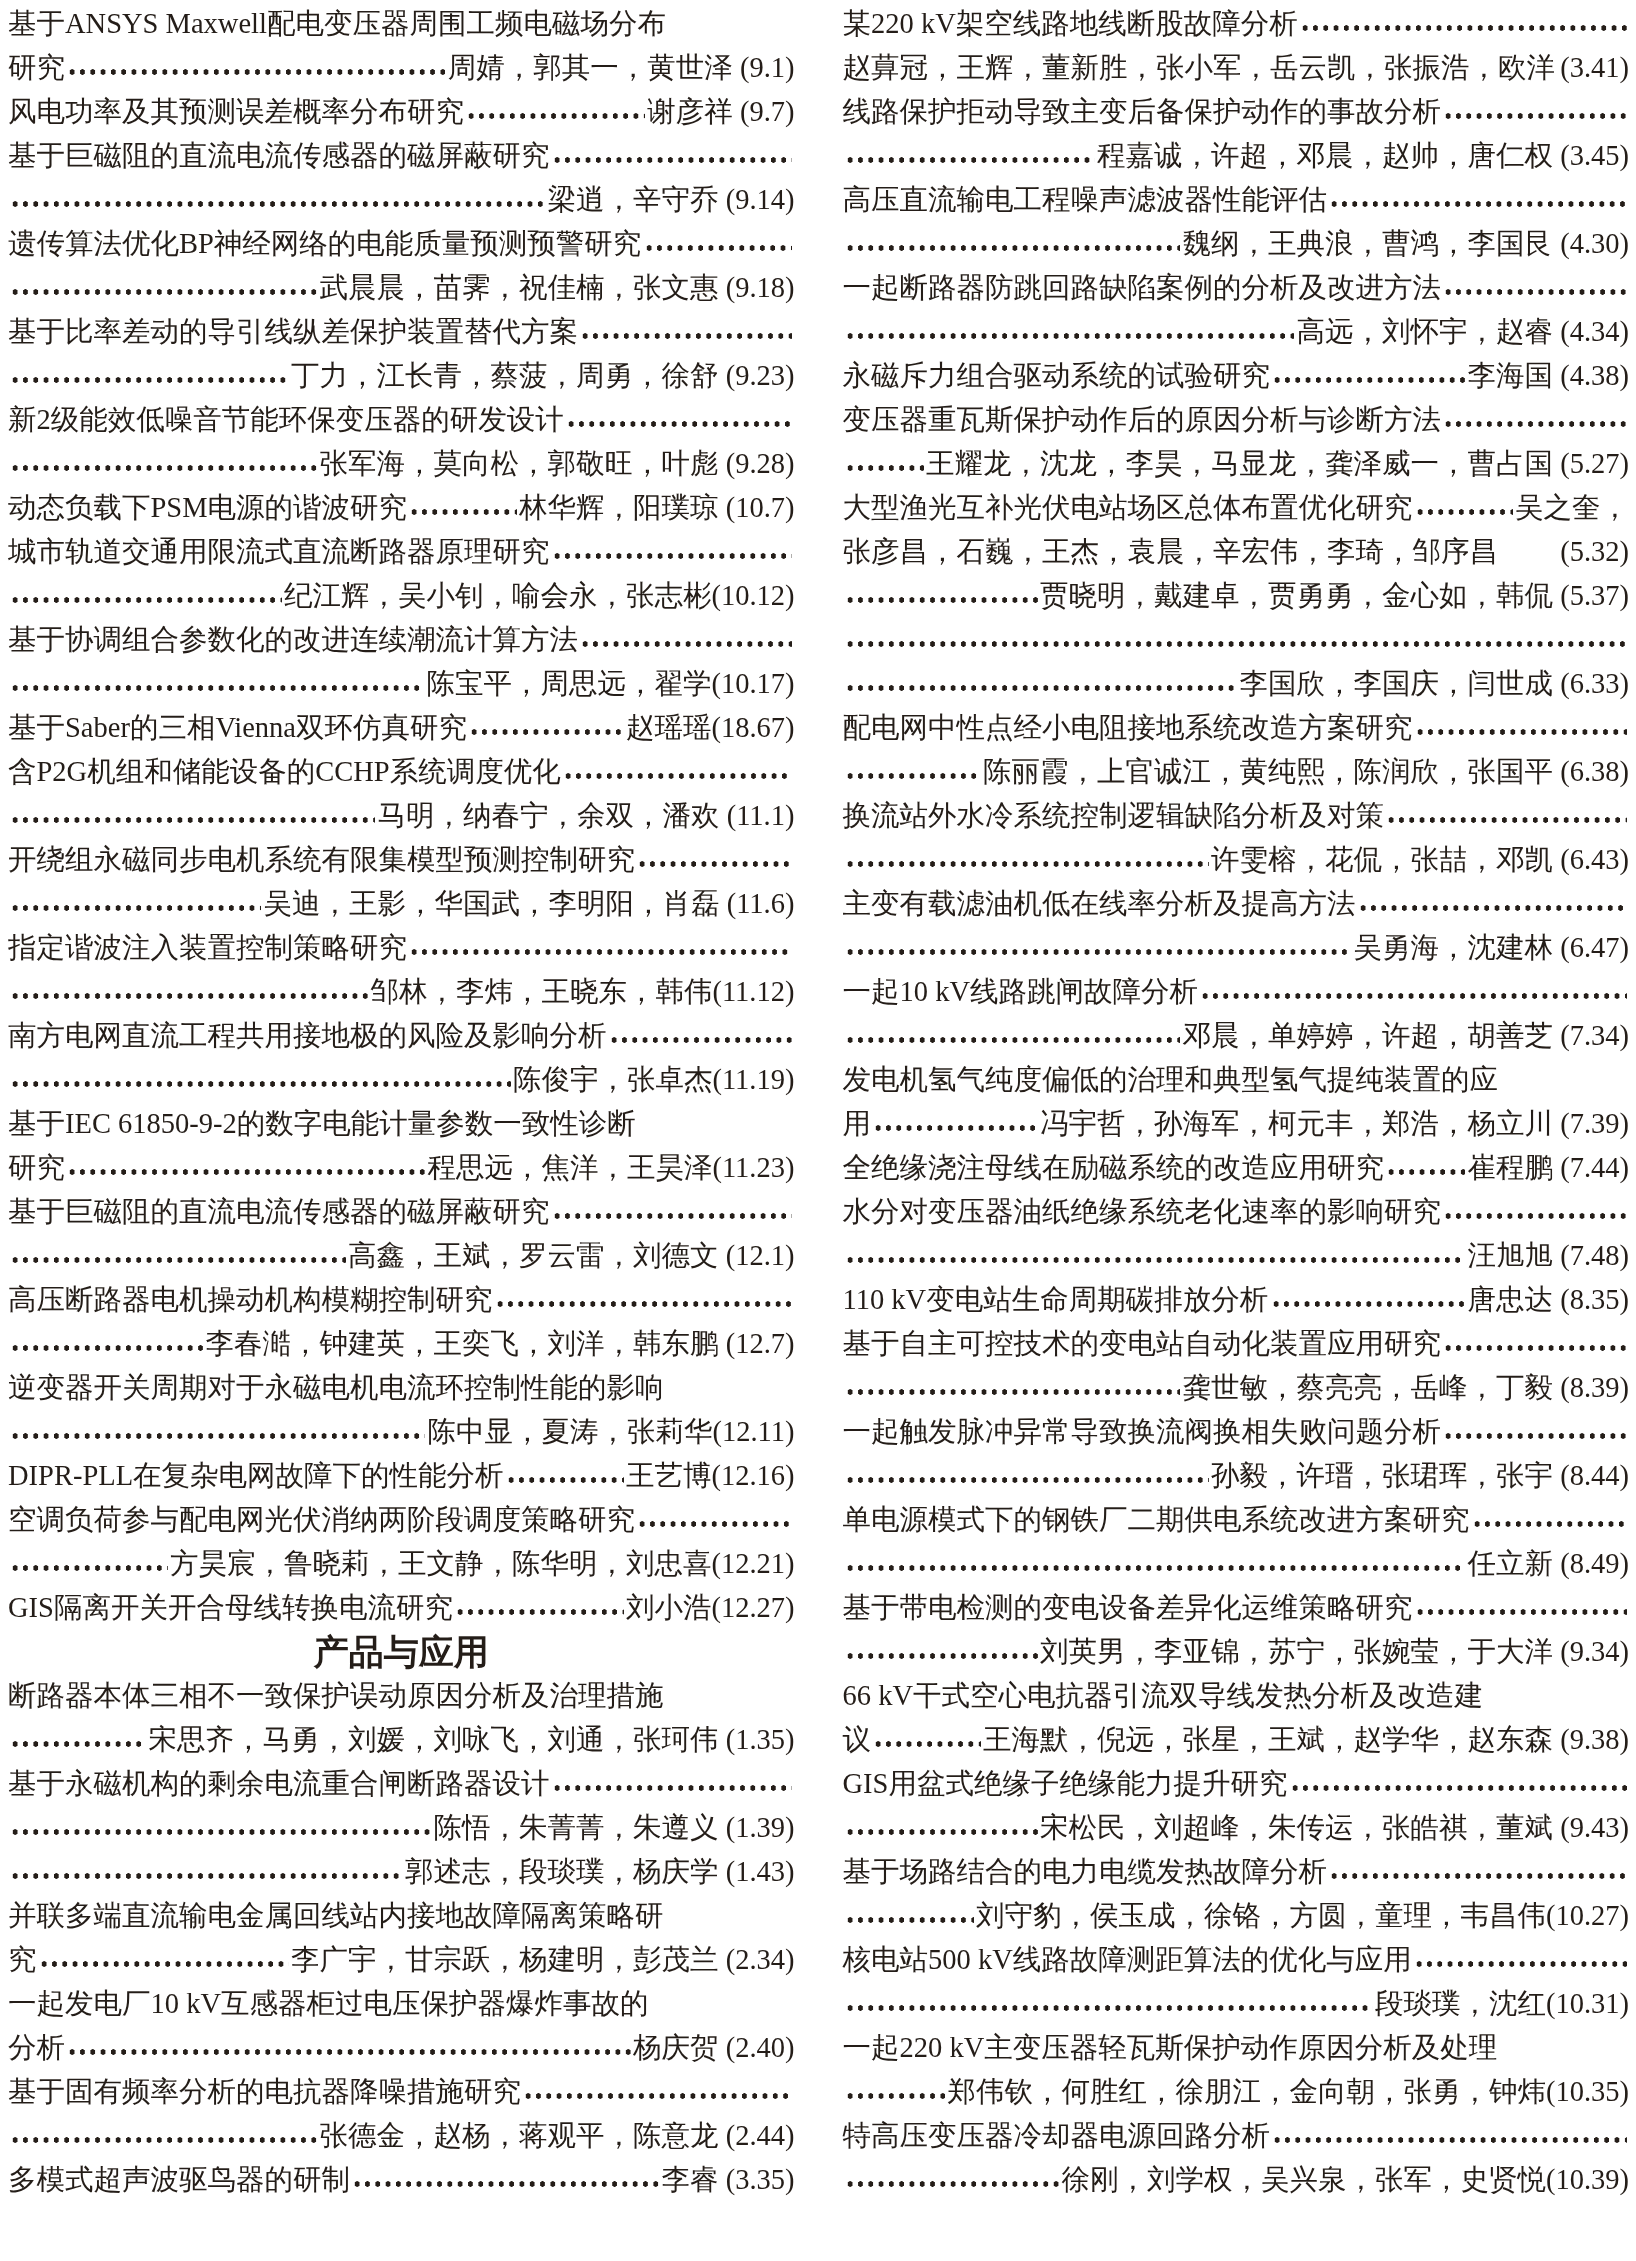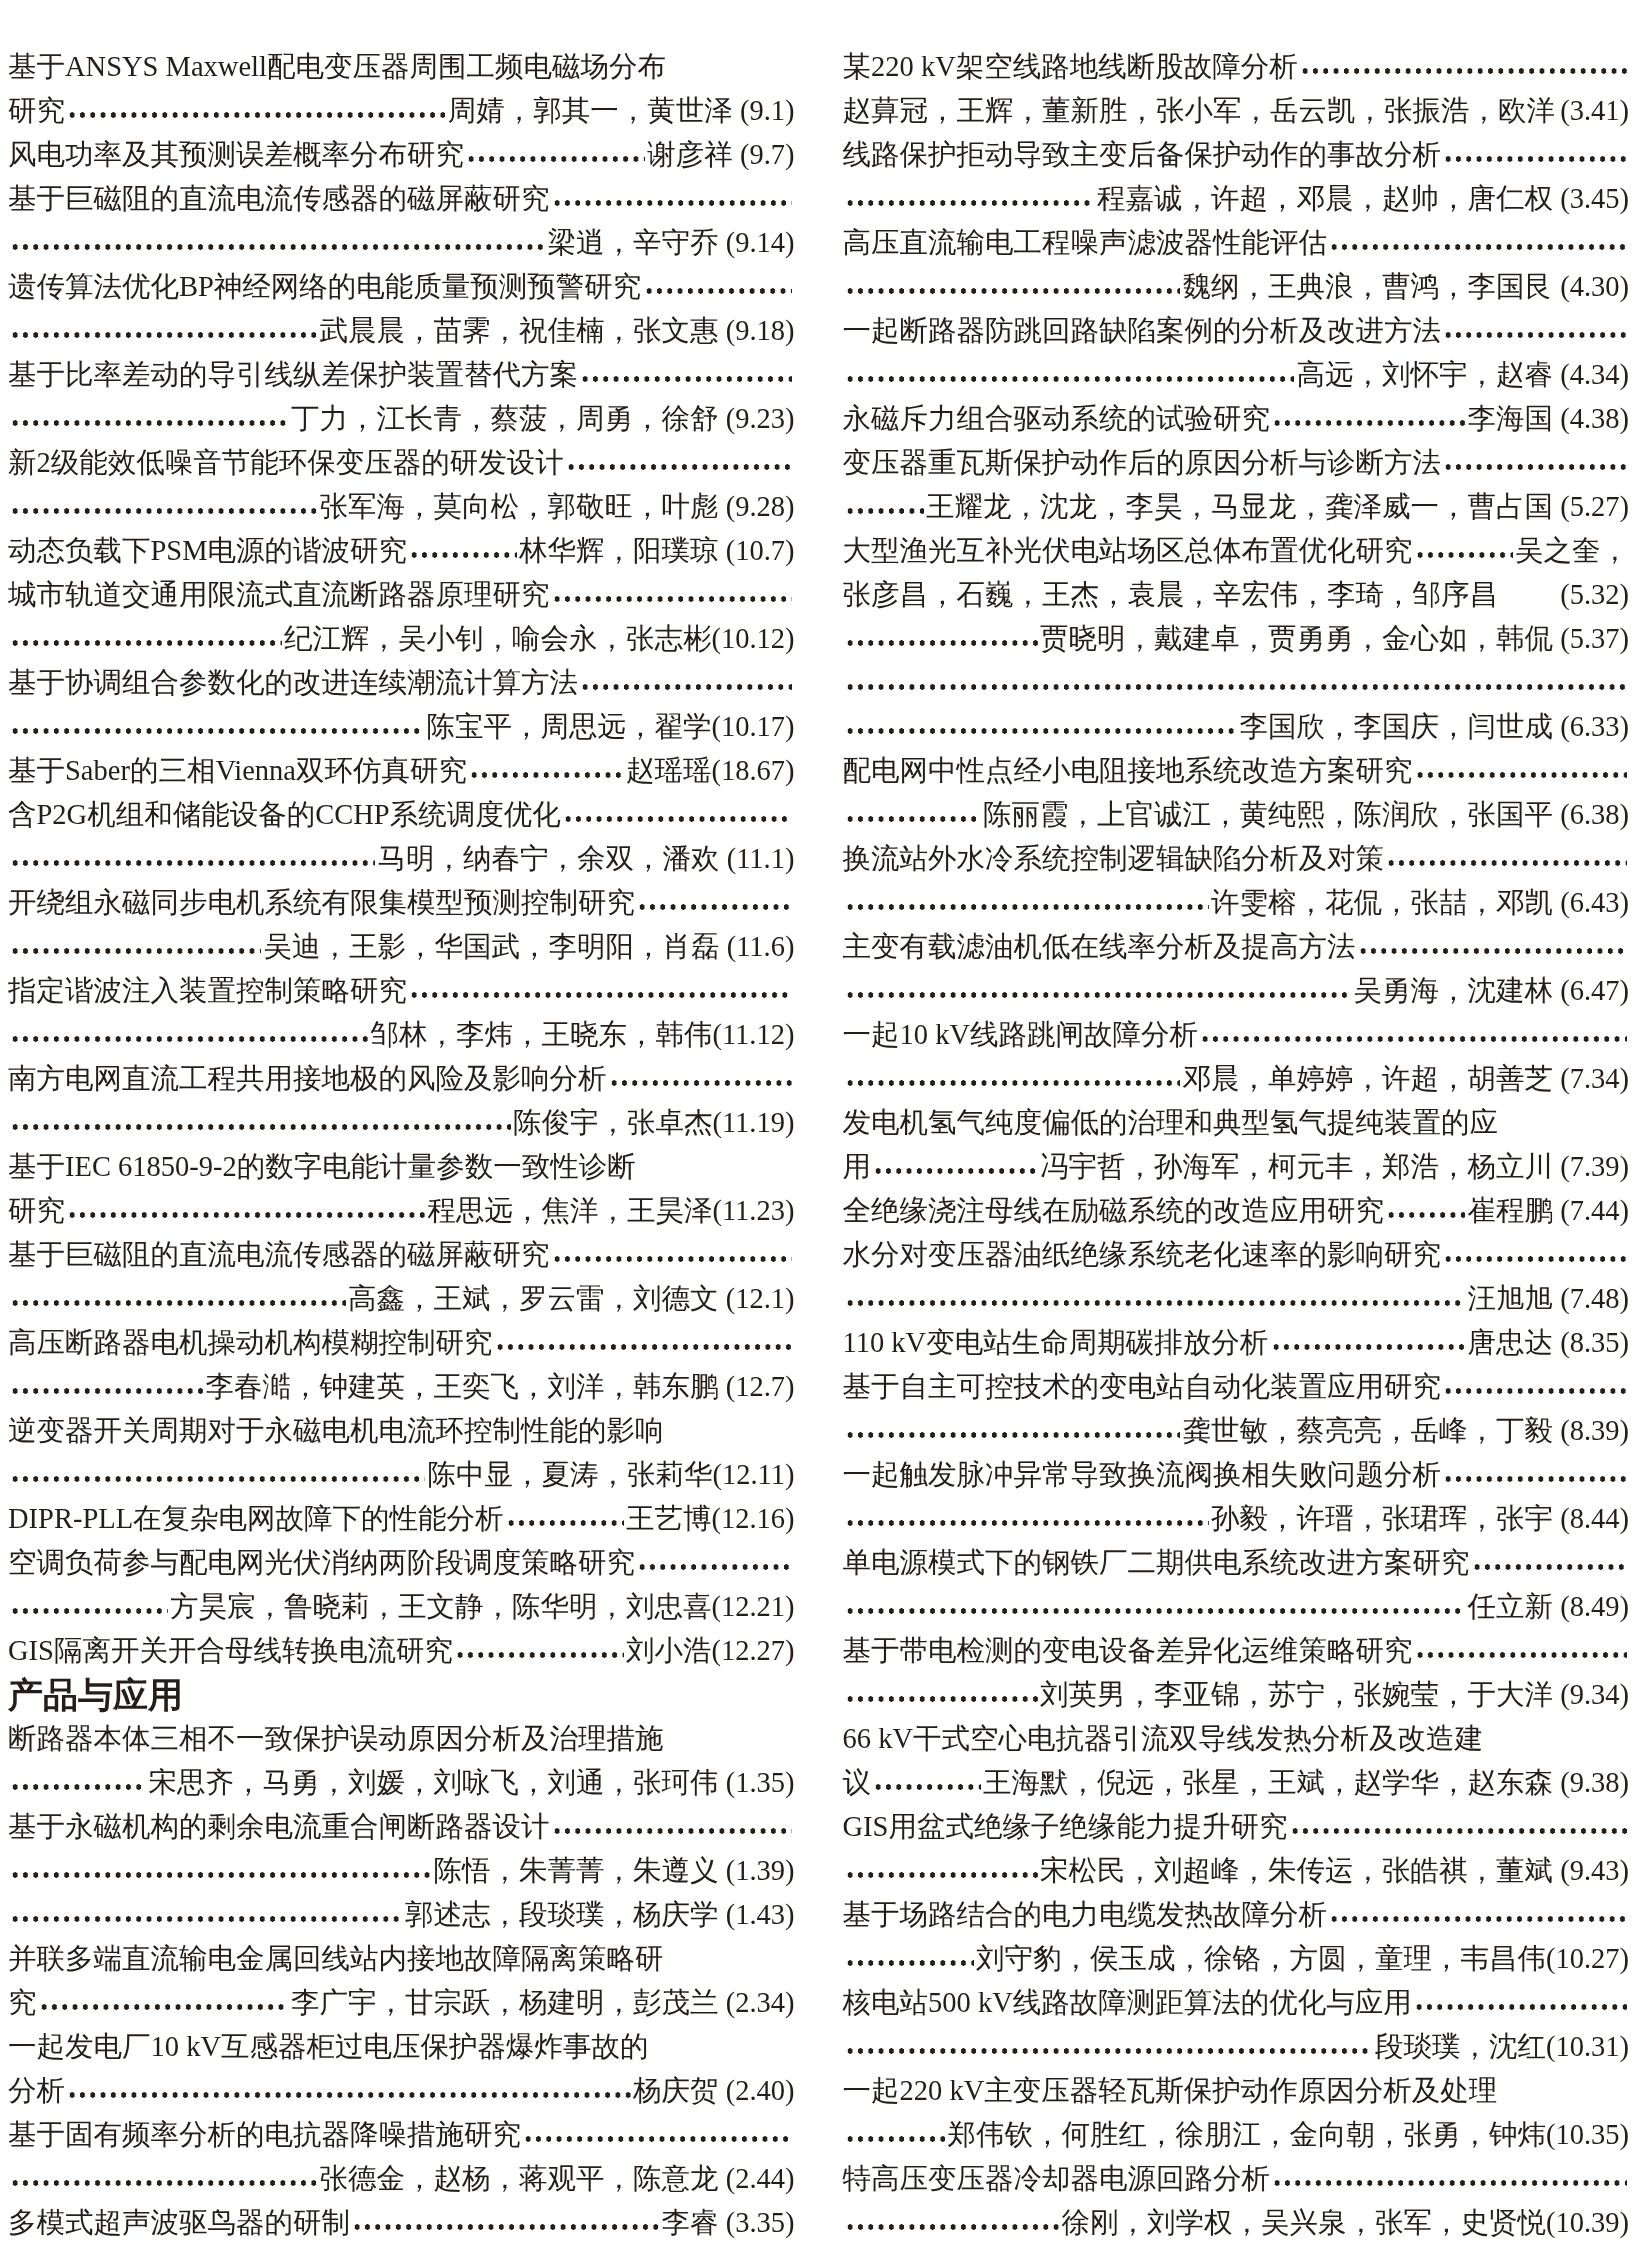--- a/index.html
+++ b/index.html
@@ -4,34 +4,34 @@
 <style>
   html, body { margin: 0; padding: 0; }
   body {
     width: 1637px; height: 2261px;
     background: var(--bg, #ffffff);
     color: var(--fg, #241d18);
     font-family: "Liberation Serif", "DejaVu Serif", serif;
     font-size: 28.5px;
     overflow: hidden;
   }
-  .page { display: flex; gap: 48px; padding: 1.6px 8px; box-sizing: border-box; margin-top: 43px; }
+  .page { display: flex; gap: 48px; padding: 1.6px 8px; box-sizing: border-box; }
   .col { flex: 1 1 0; min-width: 0; }
   .line { display: flex; height: 44px; line-height: 44px; white-space: nowrap; }
   .lt { flex: 0 0 auto; }
   .rt { flex: 0 0 auto; text-align: right; }
   .leader { flex: 1 1 0; min-width: 0; height: 44px; margin: 0 2.4px; }
   .leader.dots {
     background-image: radial-gradient(circle, var(--fg, #241d18) 2.4px, transparent 2.8px);
     background-size: 10.3px 9.5px;
     background-repeat: repeat-x;
     background-position: 0 21.3px;
   }
   .line.header {
-    justify-content: flex-start;
+    justify-content: center;
     font-family: "Liberation Sans", "DejaVu Sans", sans-serif;
     font-weight: 700;
     font-size: 35px;
   }
 </style>
 </head>
 <body>
 
 <main class="page">
   <div class="col">

